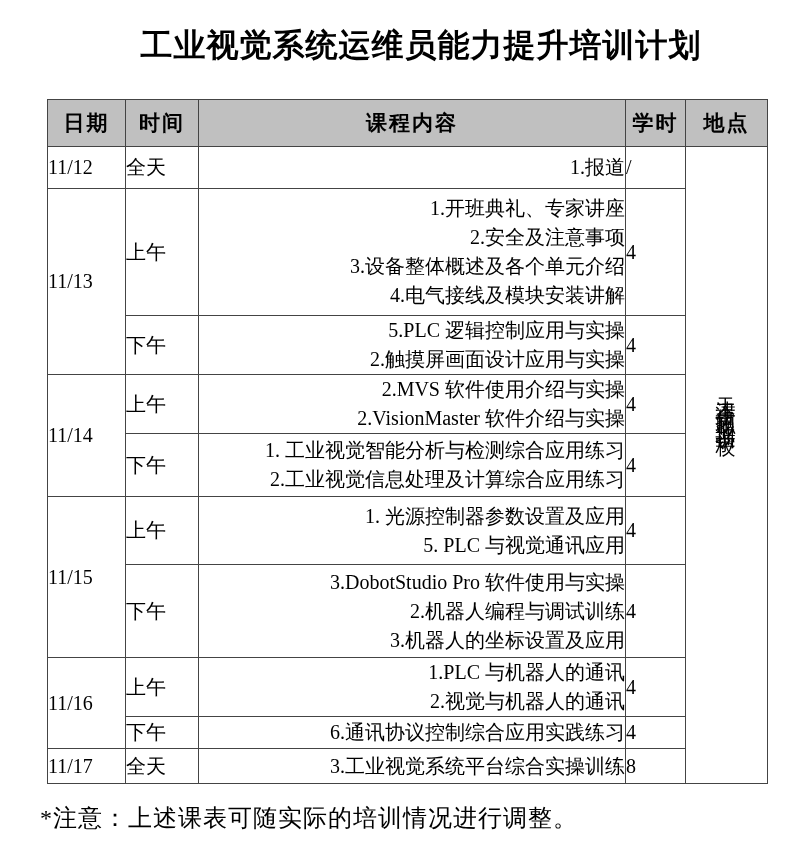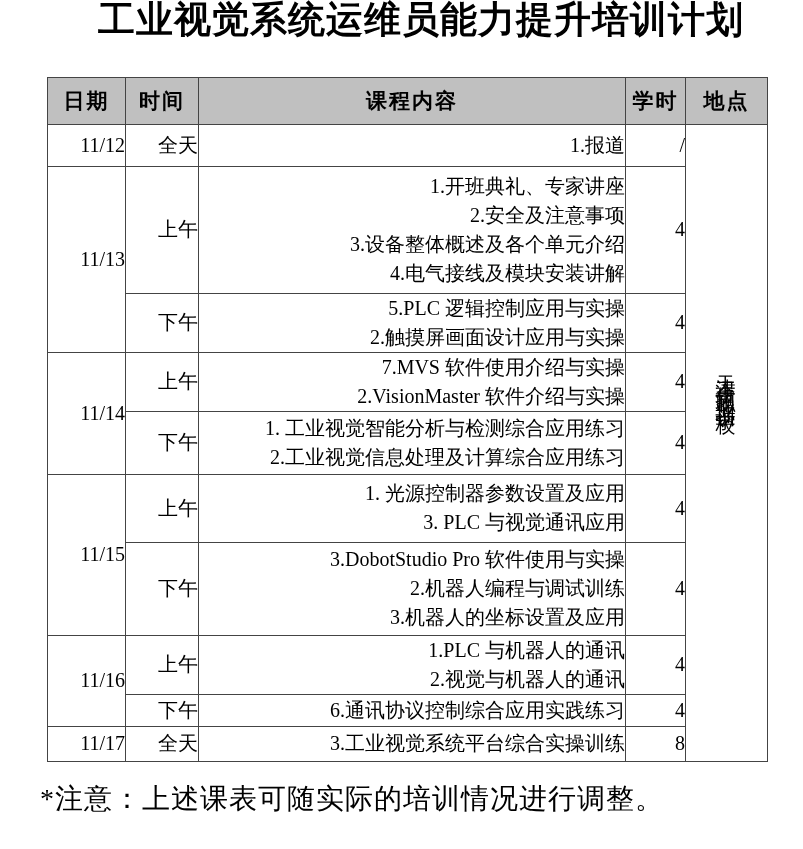--- a/index.html
+++ b/index.html
@@ -11,22 +11,23 @@
     font-family: "Liberation Serif", "DejaVu Serif", serif;
     color: #000000;
   }
   .page {
     position: relative;
     width: 803px;
     height: 849px;
     overflow: hidden;
   }
   .title {
+    margin-top: 28px;
     text-align: center;
-    font-size: 37px;
+    font-size: 32px;
     font-weight: bold;
     line-height: 1.1;
     letter-spacing: 1px;
     padding-left: 39px;
   }
   table.schedule {
     border-collapse: collapse;
     table-layout: fixed;
     width: 720px;
     margin: 36px 0 0 47px;
@@ -41,21 +42,21 @@
   }
   table.schedule th {
     background: #c0c0c0;
     height: 46px;
     font-size: 21px;
     font-weight: bold;
     text-align: center;
     letter-spacing: 2px;
   }
   td.c-date, td.c-time, td.c-hours {
-    text-align: right;
+    text-align: left;
   }
   td.c-content {
     text-align: right;
     padding: 2px 8px;
     line-height: 29px;
   }
   td.c-location {
     text-align: center;
     vertical-align: middle;
   }
@@ -73,21 +74,21 @@
   tr.rh-2  { height: 58px; }
   tr.rh-3  { height: 59px; }
   tr.rh-4  { height: 63px; }
   tr.rh-5  { height: 68px; }
   tr.rh-6  { height: 93px; }
   tr.rh-7  { height: 58px; }
   tr.rh-8  { height: 32px; }
   tr.rh-9  { height: 35px; }
   .note {
     margin: 18px 0 0 40px;
-    font-size: 28px;
+    font-size: 24px;
     letter-spacing: 1px;
   }
 </style>
 </head>
 <body>
 
 <div class="page">
 
   <div class="title">工业视觉系统运维员能力提升培训计划</div>
 
@@ -136,39 +137,39 @@
         <td class="c-content">
           <div>5.PLC 逻辑控制应用与实操</div>
           <div>2.触摸屏画面设计应用与实操</div>
         </td>
         <td class="c-hours">4</td>
       </tr>
       <tr class="rh-3">
         <td class="c-date" rowspan="2">11/14</td>
         <td class="c-time">上午</td>
         <td class="c-content">
-          <div>7.MVS 软件使用介绍与实操</div>
+          <div>2.MVS 软件使用介绍与实操</div>
           <div>2.VisionMaster 软件介绍与实操</div>
         </td>
         <td class="c-hours">4</td>
       </tr>
       <tr class="rh-4">
         <td class="c-time">下午</td>
         <td class="c-content">
           <div>1. 工业视觉智能分析与检测综合应用练习</div>
           <div>2.工业视觉信息处理及计算综合应用练习</div>
         </td>
         <td class="c-hours">4</td>
       </tr>
       <tr class="rh-5">
         <td class="c-date" rowspan="2">11/15</td>
         <td class="c-time">上午</td>
         <td class="c-content">
           <div>1. 光源控制器参数设置及应用</div>
-          <div>3. PLC 与视觉通讯应用</div>
+          <div>5. PLC 与视觉通讯应用</div>
         </td>
         <td class="c-hours">4</td>
       </tr>
       <tr class="rh-6">
         <td class="c-time">下午</td>
         <td class="c-content">
           <div>3.DobotStudio Pro 软件使用与实操</div>
           <div>2.机器人编程与调试训练</div>
           <div>3.机器人的坐标设置及应用</div>
         </td>

